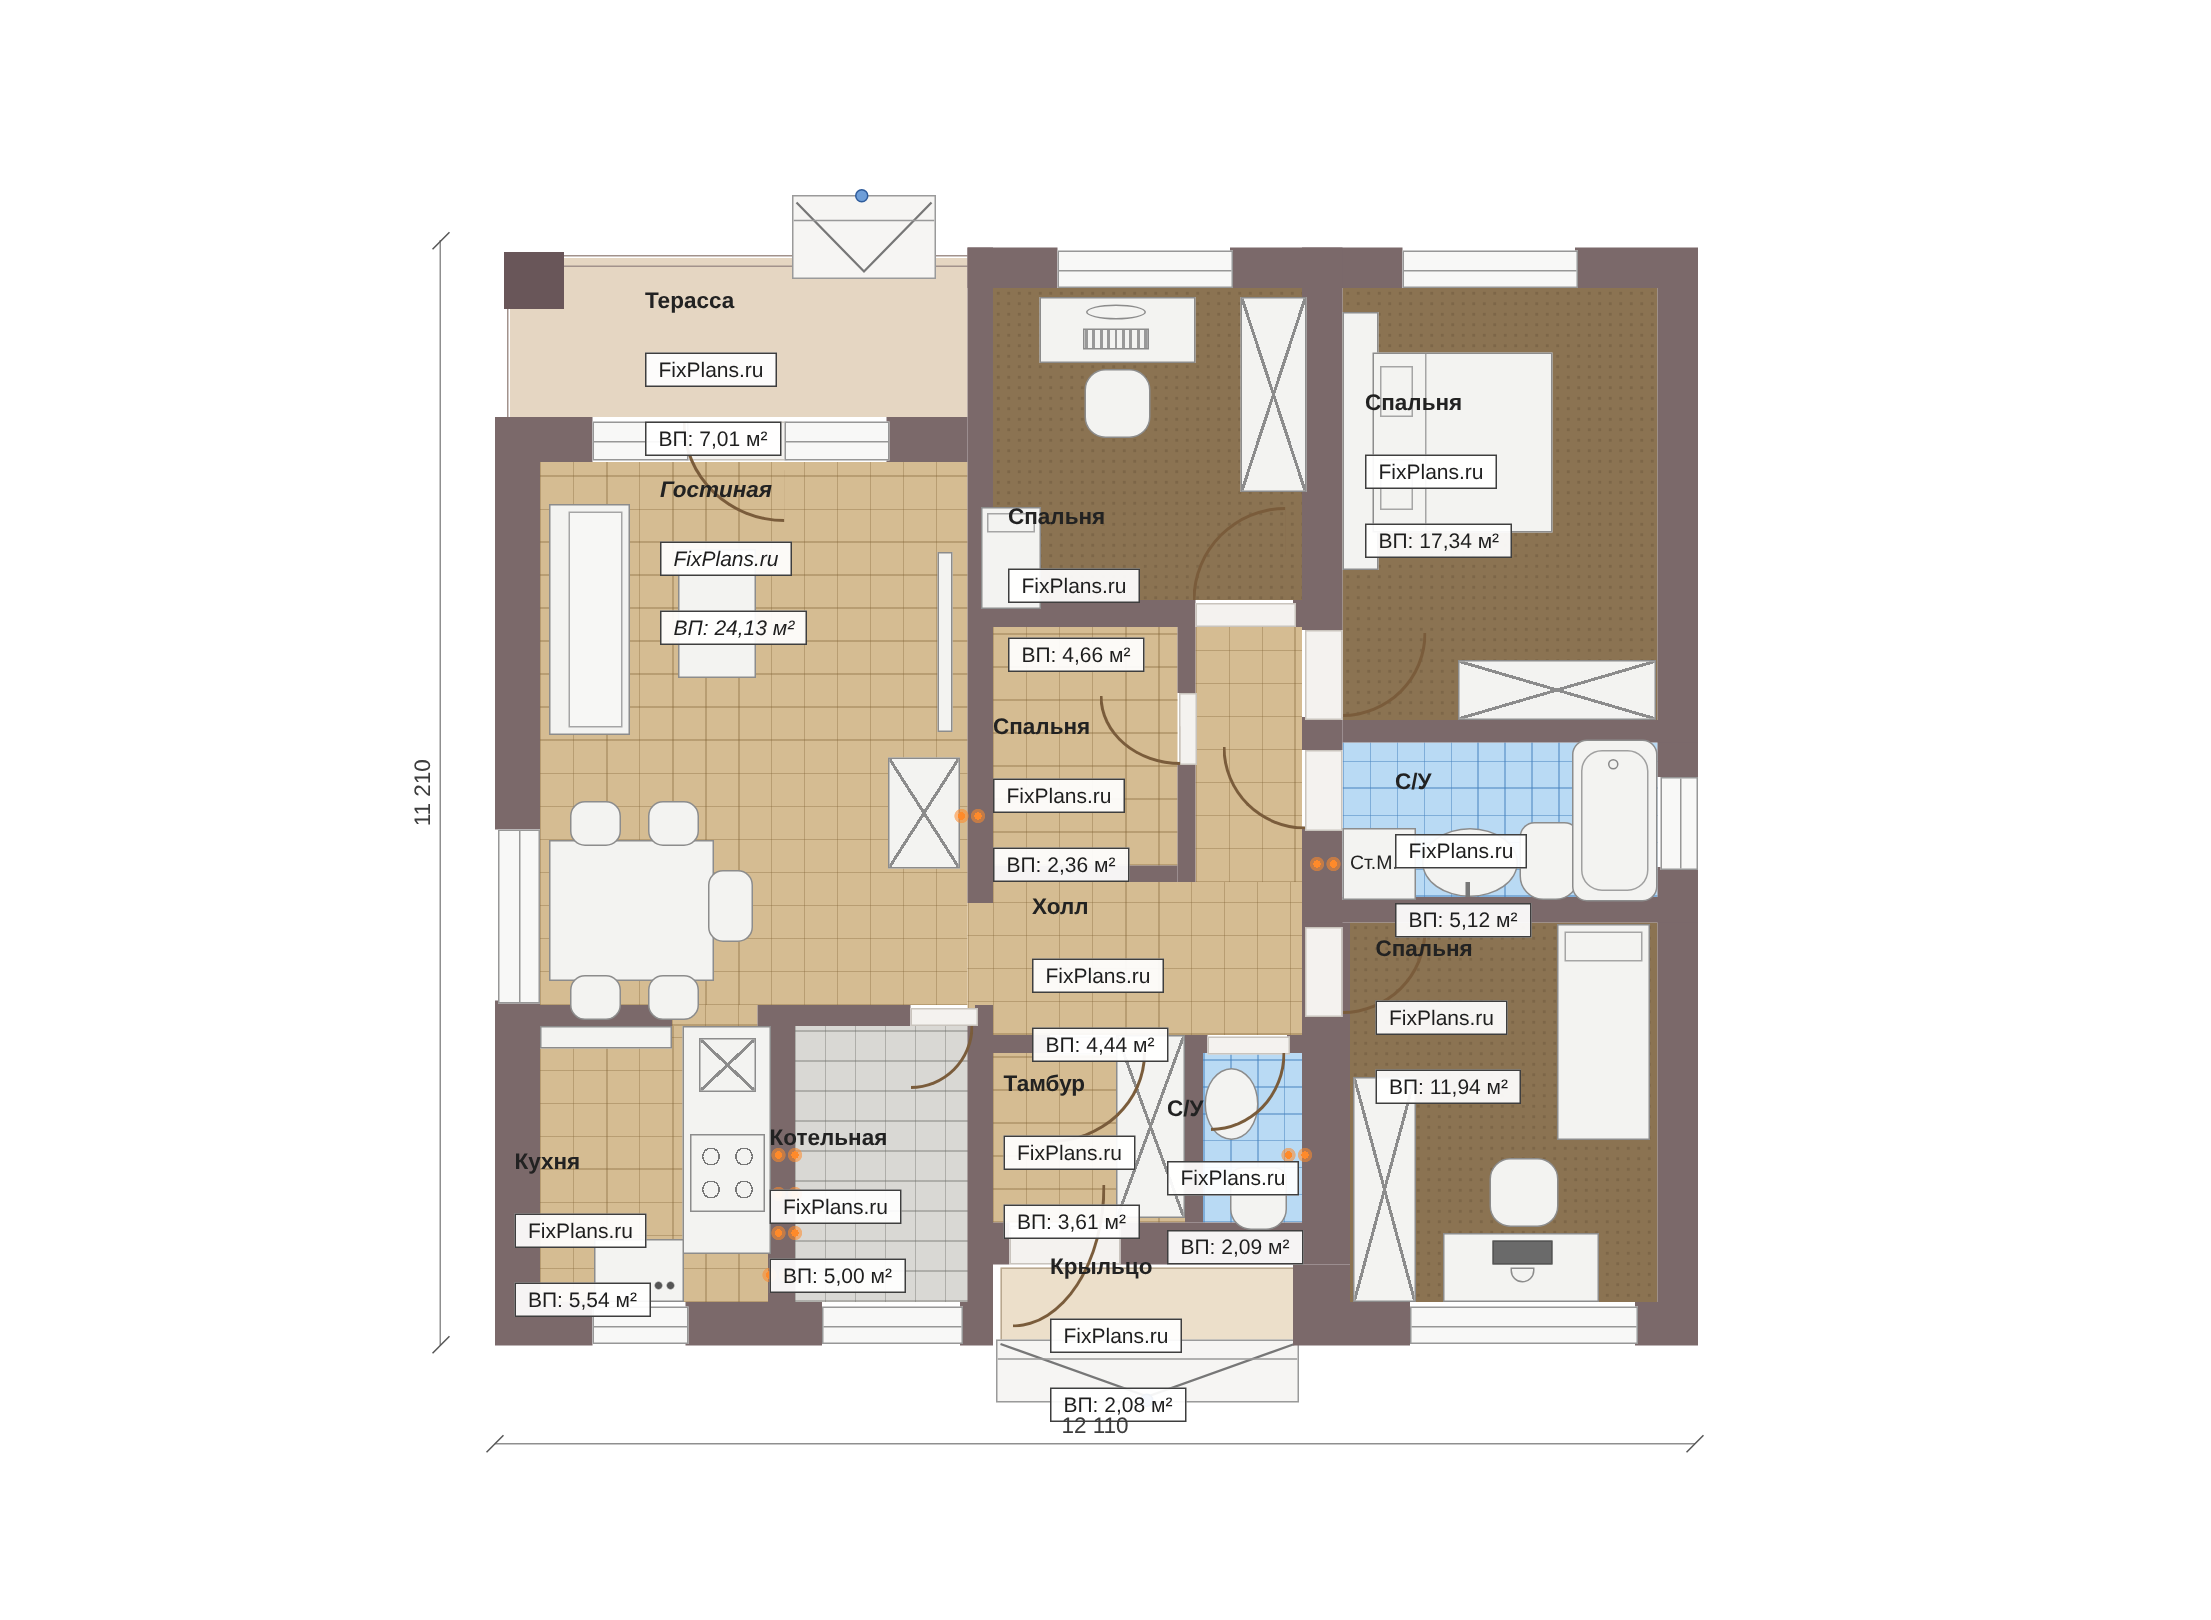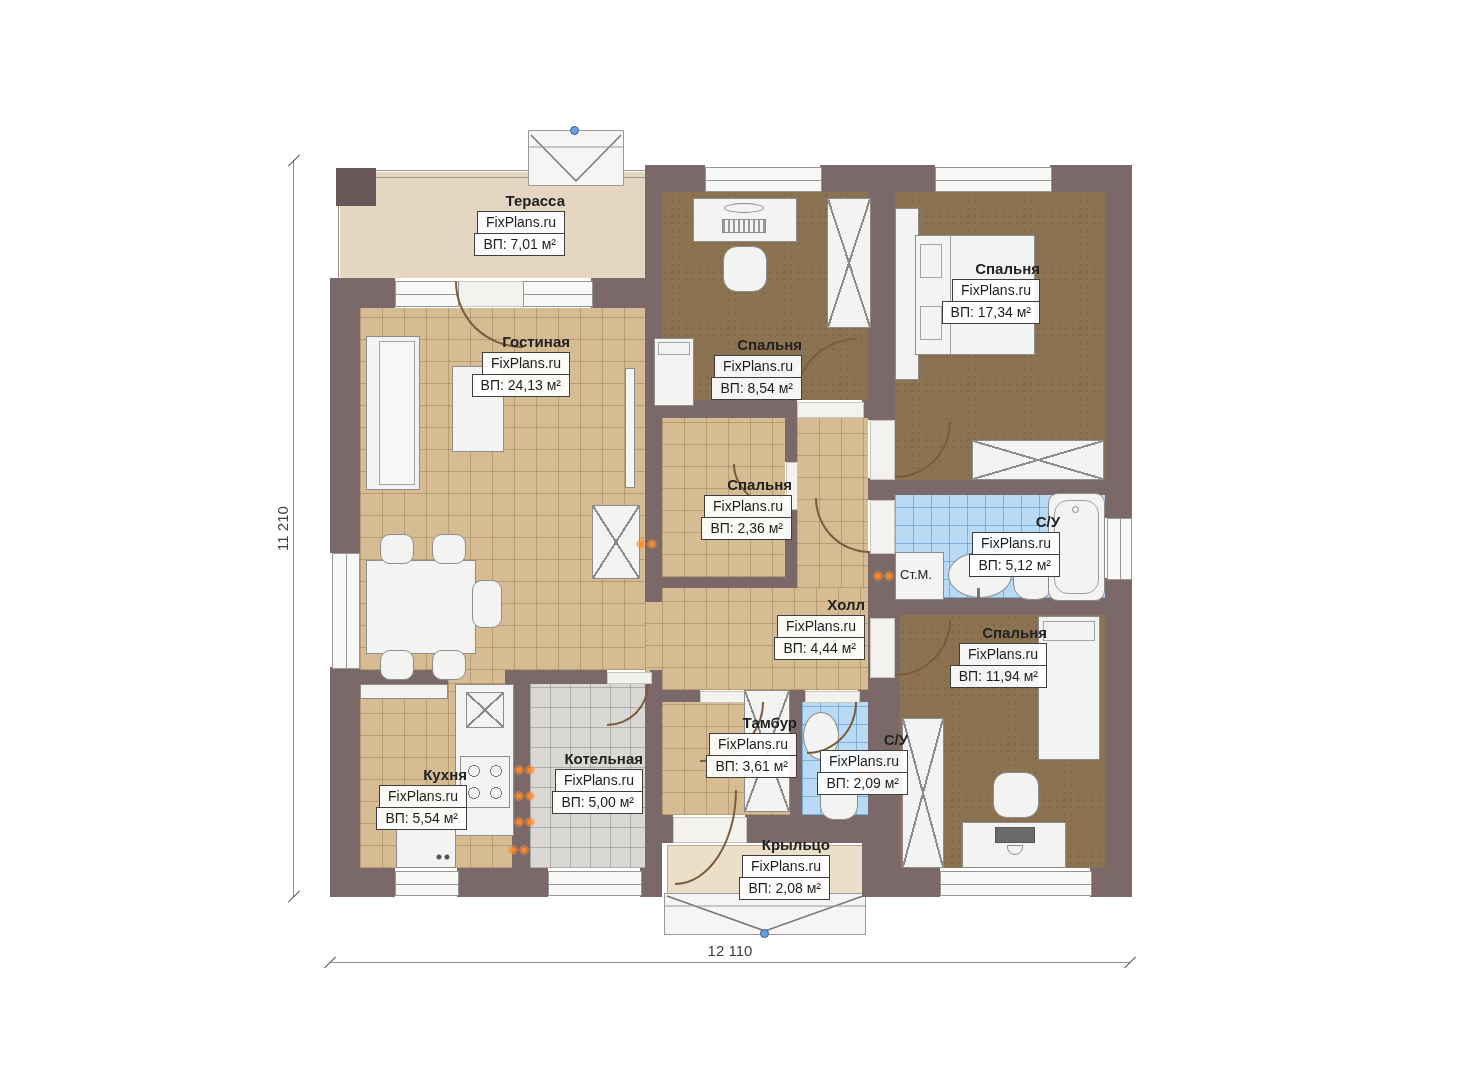--- a/index.html
+++ b/index.html
@@ -42,21 +42,21 @@
   .arc.tl{border-top-width:2px;border-left-width:2px;border-radius:100% 0 0 0;}
   
   .marker{position:absolute;width:26px;height:13px;z-index:15;
     background:radial-gradient(circle at 7px 6px, #ff8a2a 0 2.5px, rgba(255,138,42,.55) 2.5px 4.5px, transparent 5px),
                radial-gradient(circle at 18px 6px, #ff8a2a 0 2.5px, rgba(255,138,42,.55) 2.5px 4.5px, transparent 5px);}
   .bdot{position:absolute;width:9px;height:9px;border-radius:50%;background:#6e9ed8;border:1px solid #2f5c9b;z-index:16;box-sizing:border-box;}
   
   .steps{position:absolute;background:#f6f5f3;border:1px solid #9a9a9a;z-index:4;}
   .steps svg{display:block;}
   
-  .rlabel{position:absolute;display:flex;flex-direction:column;align-items:flex-end;z-index:30;}
+  .rlabel{position:absolute;display:flex;flex-direction:column;align-items:flex-start;z-index:30;gap:24px;}
   .rname{font-size:15px;font-weight:bold;color:#222;margin-bottom:2px;white-space:nowrap;}
   .rbox{background:rgba(255,255,255,.93);border:1px solid #3e3e3e;font-size:14px;color:#1e1e1e;
         padding:1px 8px;line-height:19px;white-space:nowrap;}
   .rbox + .rbox{margin-top:-1px;}
   .stmtext{position:absolute;z-index:11;font-size:13px;color:#222;}
   
   .dimline{position:absolute;background:#8f8f8f;z-index:30;}
   .dimtick{position:absolute;width:16px;height:1px;background:#555;transform:rotate(-45deg);z-index:30;}
   .dimtext{position:absolute;font-size:15px;color:#3c3c3c;z-index:30;white-space:nowrap;}
   .dimtext.v{transform:rotate(-90deg);}
@@ -249,46 +249,46 @@
       <line x1="0" y1="12" x2="200" y2="12" stroke="#999" stroke-width="1"></line>
     </svg>
   </div>
   <div class="bdot" style="left:760px;top:929px;"></div>
 
   <div class="rlabel" style="left:430px;top:192px;width:135px;">
     <div class="rname">Терасса</div>
     <div class="rbox">FixPlans.ru</div>
     <div class="rbox">ВП: 7,01 м²</div>
   </div>
-  <div class="rlabel" style="left:440px;top:333px;width:130px;">
+  <div class="rlabel" style="left:440px;top:318px;width:130px;font-style:italic;">
     <div class="rname">Гостиная</div>
     <div class="rbox">FixPlans.ru</div>
     <div class="rbox">ВП: 24,13 м²</div>
   </div>
   <div class="rlabel" style="left:672px;top:336px;width:130px;">
     <div class="rname">Спальня</div>
     <div class="rbox">FixPlans.ru</div>
-    <div class="rbox">ВП: 8,54 м²</div>
+    <div class="rbox">ВП: 4,66 м²</div>
   </div>
   <div class="rlabel" style="left:910px;top:260px;width:130px;">
     <div class="rname">Спальня</div>
     <div class="rbox">FixPlans.ru</div>
     <div class="rbox">ВП: 17,34 м²</div>
   </div>
   <div class="rlabel" style="left:662px;top:476px;width:130px;">
     <div class="rname">Спальня</div>
     <div class="rbox">FixPlans.ru</div>
     <div class="rbox">ВП: 2,36 м²</div>
   </div>
   <div class="rlabel" style="left:930px;top:513px;width:130px;">
     <div class="rname">С/У</div>
     <div class="rbox">FixPlans.ru</div>
     <div class="rbox">ВП: 5,12 м²</div>
   </div>
-  <div class="rlabel" style="left:735px;top:596px;width:130px;">
+  <div class="rlabel" style="left:688px;top:596px;width:130px;">
     <div class="rname">Холл</div>
     <div class="rbox">FixPlans.ru</div>
     <div class="rbox">ВП: 4,44 м²</div>
   </div>
   <div class="rlabel" style="left:917px;top:624px;width:130px;">
     <div class="rname">Спальня</div>
     <div class="rbox">FixPlans.ru</div>
     <div class="rbox">ВП: 11,94 м²</div>
   </div>
   <div class="rlabel" style="left:343px;top:766px;width:124px;">

